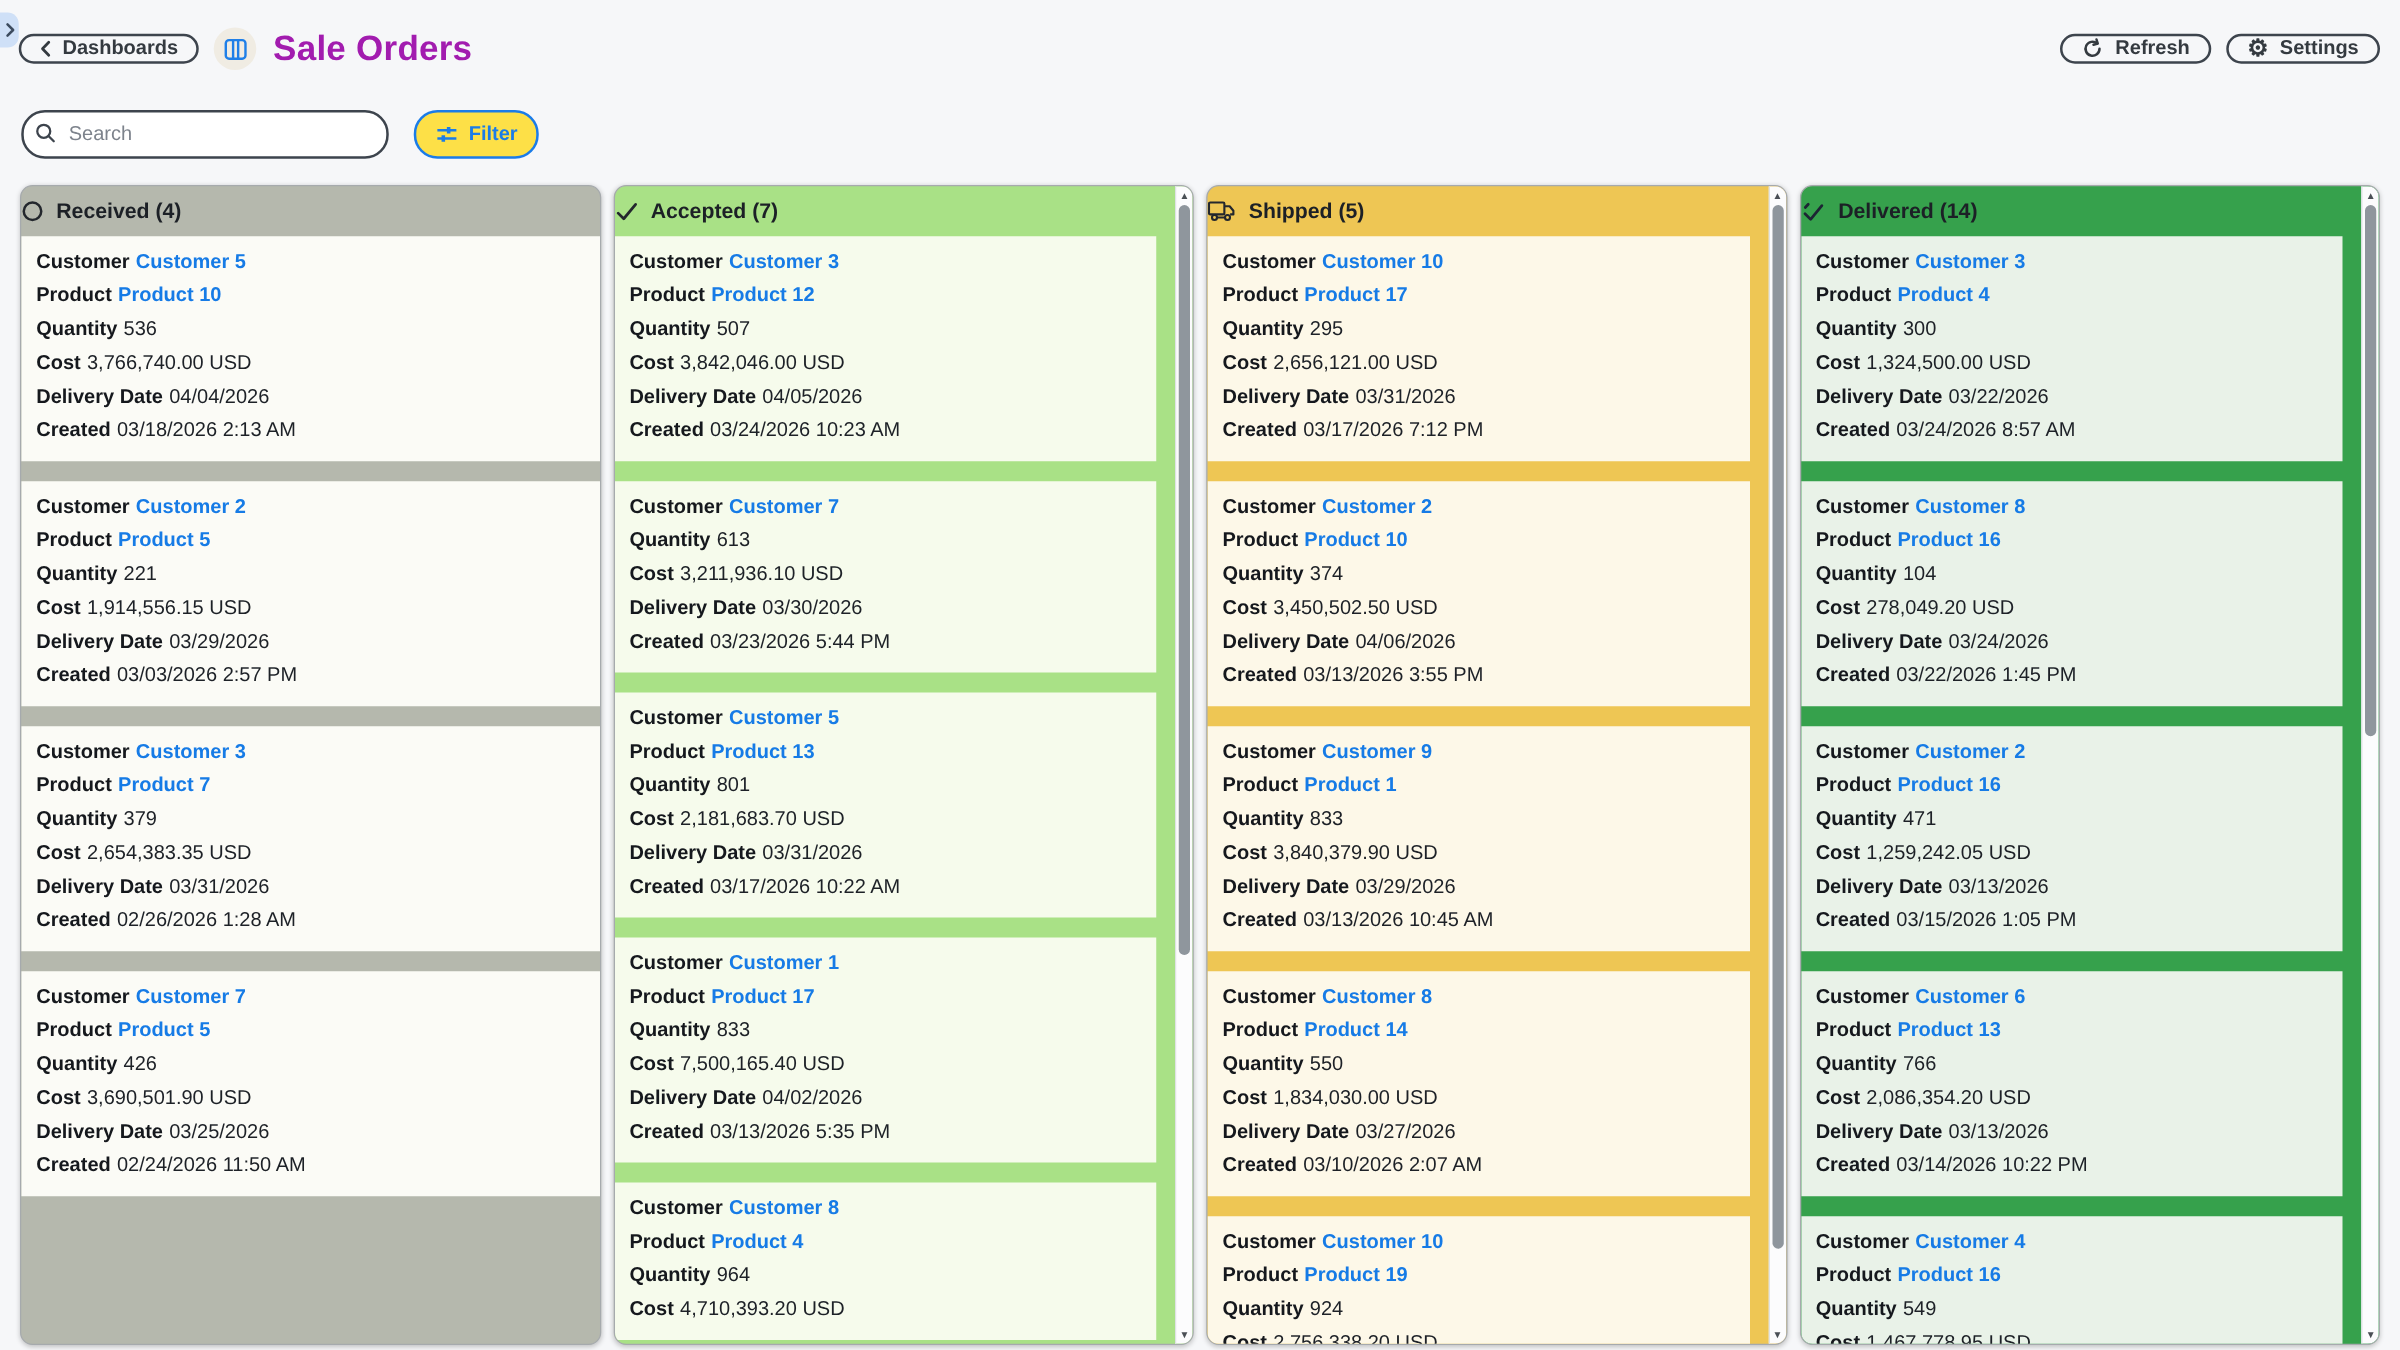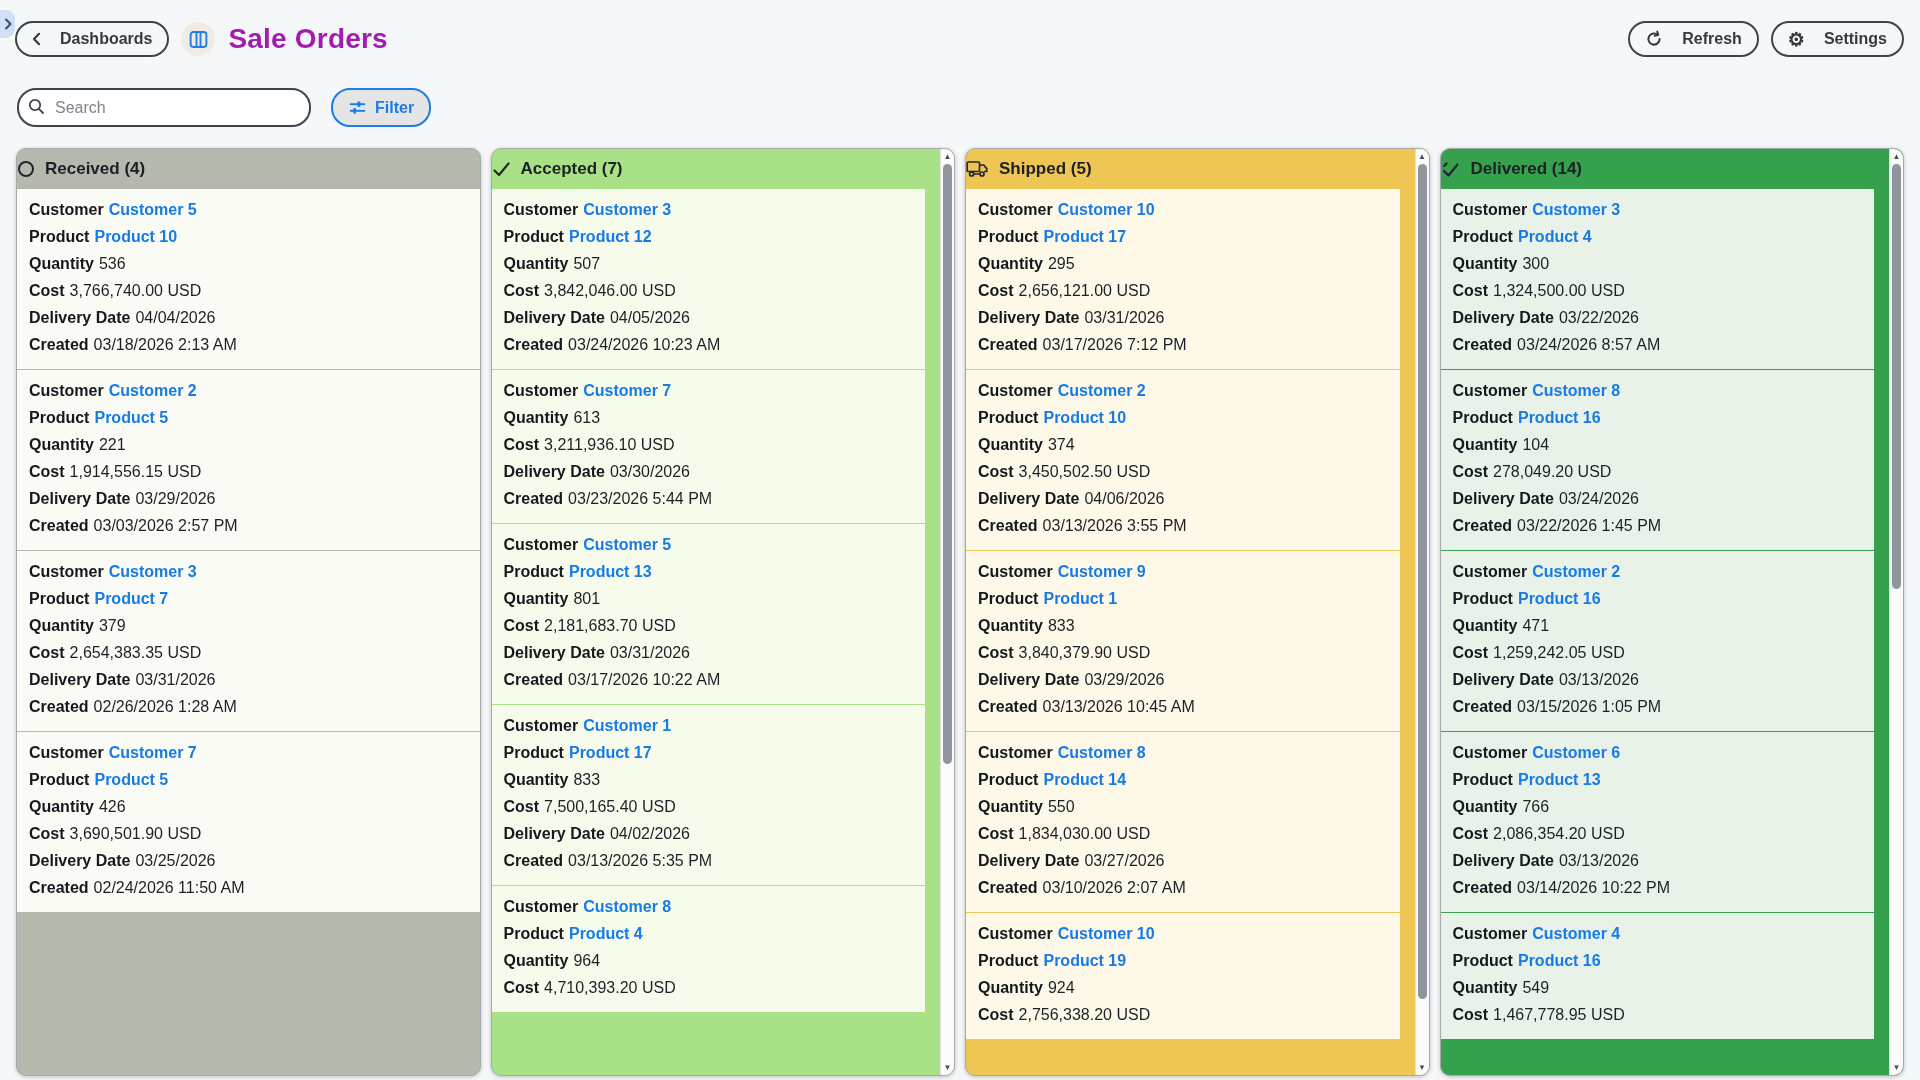--- a/index.html
+++ b/index.html
@@ -13,21 +13,21 @@
     position:absolute;left:0;top:10px;width:15px;height:28px;
     background:#cfe0f7;border-radius:0 9px 9px 0;
     display:flex;align-items:center;justify-content:center;cursor:pointer;
   }
   
   .topbar{
     position:absolute;left:15px;top:20px;right:16px;height:38px;
     display:flex;align-items:center;
   }
   .pill{
-    display:inline-flex;align-items:center;gap:19px;height:36px;padding:0 15px;
+    display:inline-flex;align-items:center;gap:9px;height:24px;padding:0 15px;
     border:2px solid #3d444d;border-radius:19px;background:transparent;
     font-family:"Liberation Sans",sans-serif;
     font-weight:700;font-size:16px;color:#343a40;cursor:pointer;box-sizing:border-box;
   }
   .title-icon-circle{
     width:34px;height:34px;border-radius:50%;background:#f0ece3;
     display:flex;align-items:center;justify-content:center;margin-left:12px;flex:0 0 auto;
   }
   .page-title{font-size:28px;font-weight:700;color:#a21caf;margin-left:13px;letter-spacing:.2px;}
   .spacer{flex:1 1 auto;}
@@ -37,40 +37,40 @@
   .toolbar{position:absolute;left:17px;top:88px;height:39px;display:flex;gap:20px;align-items:center;}
   .search-wrap{position:relative;width:294px;height:39px;}
   .search-input{
     width:294px;height:39px;box-sizing:border-box;border:2px solid #3d444d;border-radius:19px;
     background:#fff;padding:0 14px 0 36px;font-size:16px;color:#1d2127;outline:none;
     font-family:"Liberation Sans",sans-serif;
   }
   .search-input::placeholder{color:#7d838c;}
   .search-icon{position:absolute;left:11px;top:10px;pointer-events:none;}
   .filter-btn{
-    height:39px;padding:0 15px;border:2px solid #1b7ce8;border-radius:19px;background:#e5e5e5;
+    height:39px;padding:0 15px;border:2px solid #1b7ce8;border-radius:19px;background:#fde047;
     color:#1b7ce8;font-weight:700;font-size:16px;display:flex;gap:8px;align-items:center;
     cursor:pointer;box-sizing:border-box;font-family:"Liberation Sans",sans-serif;
   }
   
   .board{
     position:absolute;left:16px;top:148px;right:16px;bottom:4px;
     display:flex;gap:10px;
   }
   .column{
     flex:1 1 0;background:var(--col-bg);border:1px solid #a6aaad;border-radius:10px;
     box-shadow:0 1px 4px rgba(0,0,0,.22);overflow:hidden;position:relative;box-sizing:border-box;
   }
   .col-inner{height:100%;}
   .col-inner.has-sb{margin-right:29px;}
   .col-header{
     height:40px;display:flex;align-items:center;justify-content:flex-start;gap:10px;
     font-weight:700;font-size:17px;color:#1c2026;
   }
-  .cards{display:flex;flex-direction:column;gap:1px;}
+  .cards{display:flex;flex-direction:column;gap:16px;}
   .card{background:var(--card-bg);padding:7px 12px 11px;cursor:pointer;}
   .card .row{line-height:27px;font-size:16px;white-space:nowrap;}
   .lbl{font-weight:700;color:#15181d;margin-right:5px;}
   .val{color:#1d2127;}
   .link{color:#167be6;font-weight:700;cursor:pointer;}
   
   .sb{
     position:absolute;top:0;right:0;bottom:0;width:13px;background:#fcfcfd;
     border-left:1px solid #dfe2e5;display:flex;flex-direction:column;align-items:center;cursor:pointer;
   }

